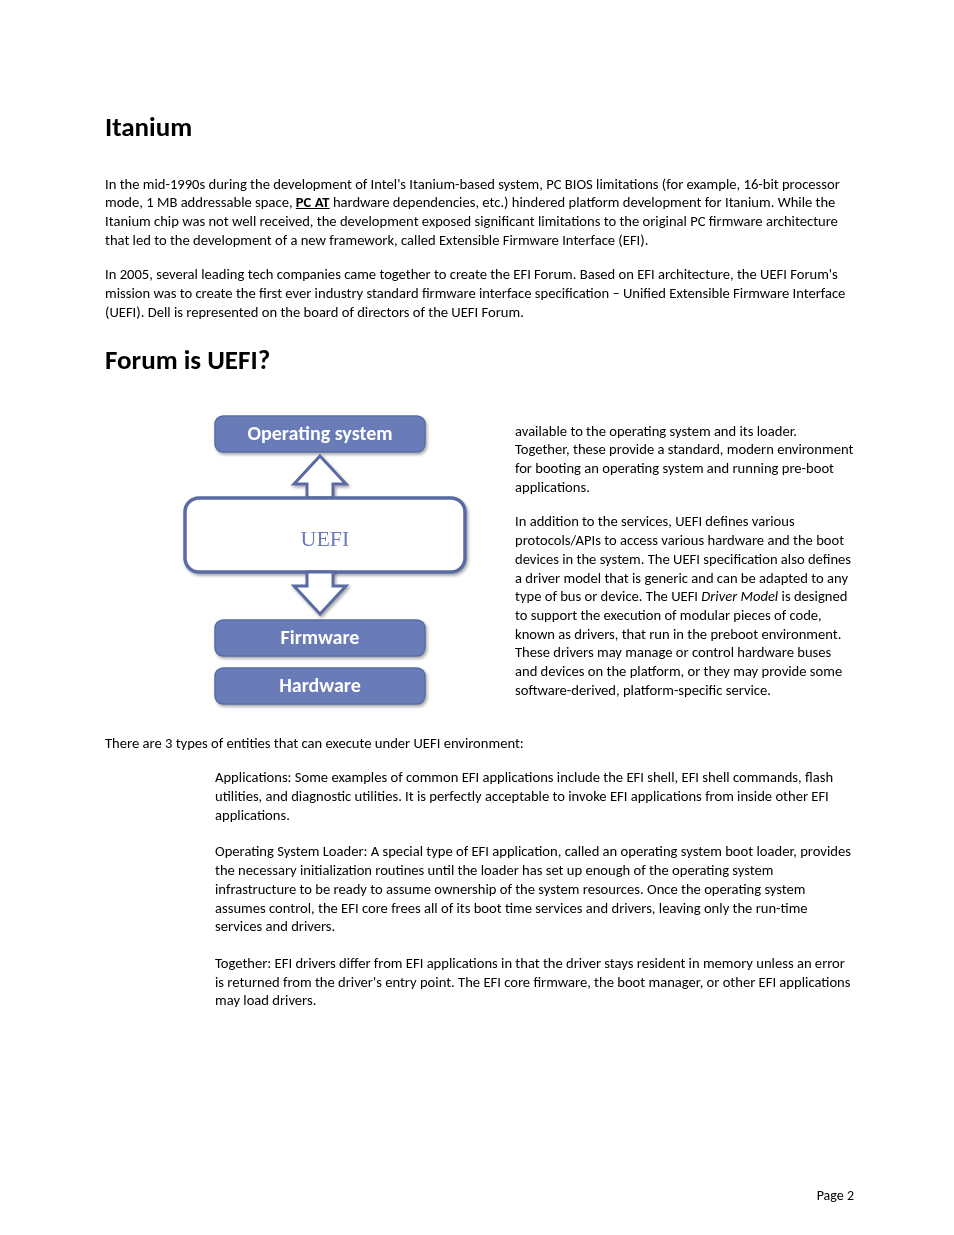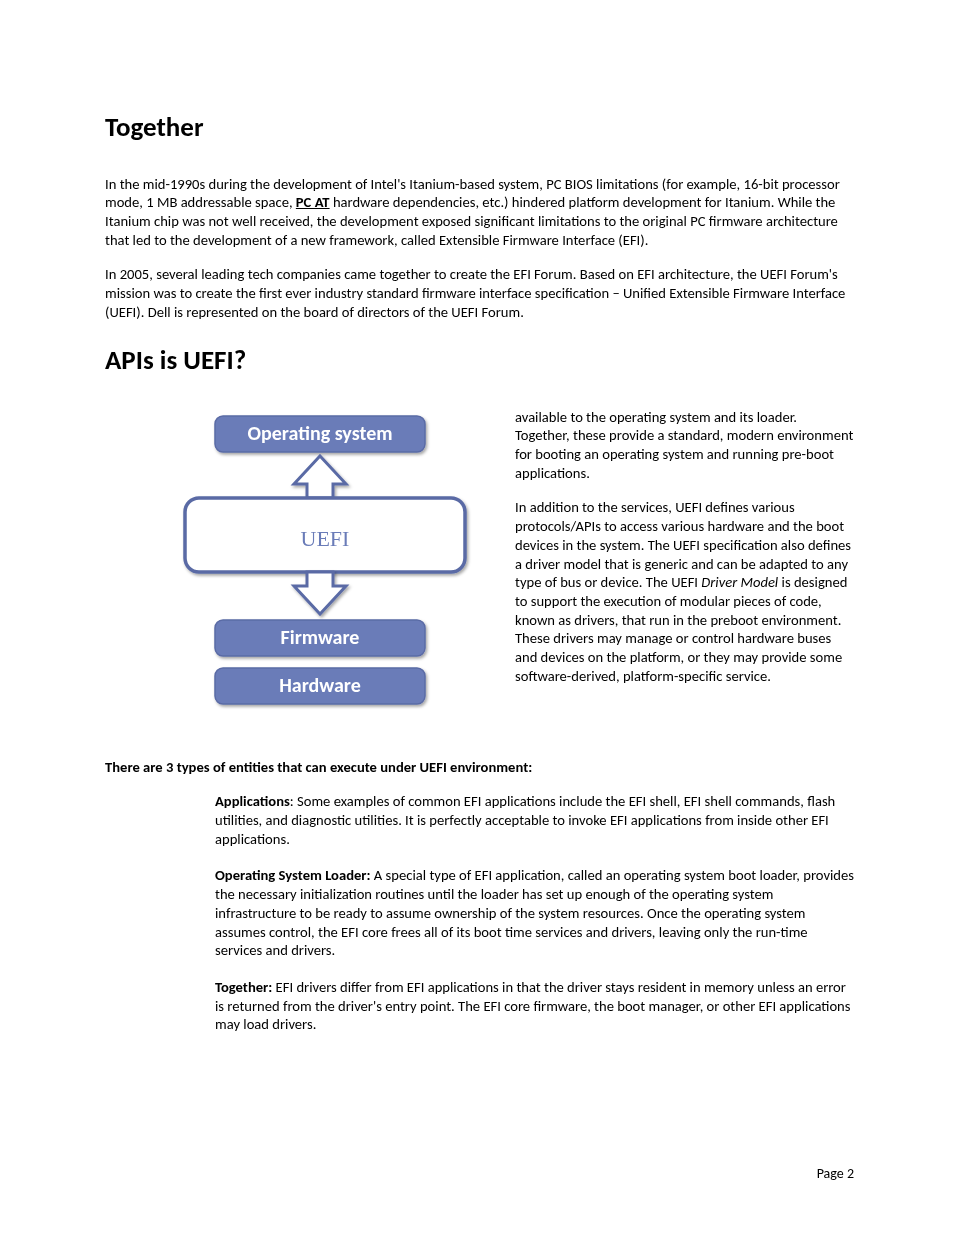--- a/index.html
+++ b/index.html
@@ -19,55 +19,55 @@
     line-height: 1.28;
   }
   h2 {
     font-size: 27px;
     font-weight: 700;
     margin: 0 0 30px 0;
   }
   p { margin: 0 0 16px 0; }
   .underline { text-decoration: underline; font-weight: bold; }
   .italic { font-style: italic; margin-top: 32px; }
-  .bold { font-weight: 700; }
+  .bold { font-weight: 400; }
 
   .wrap-block { overflow: hidden; }
 
   .diagram {
     float: left;
     width: 330px;
     margin: 0 30px 10px 50px;
   }
   .diagram svg { display: block; }
 
   .entity-list { padding-left: 110px; }
   .entity-item { margin-bottom: 18px; }
 
   .footer {
     position: absolute;
-    bottom: 52px;
+    bottom: 30px;
     right: 100px;
     font-size: 14px;
   }
 </style>
 </head>
 <body>
 
 <div class="page">
 
-  <h2>Together</h2>
+  <h2>Itanium</h2>
 
   <p>
     <span>In the mid-1990s during the development of Intel's Itanium-based system, PC BIOS limitations (for example, 16-bit processor mode, 1 MB addressable space, </span><span class="underline">PC AT</span><span> hardware dependencies, etc.) hindered platform development for Itanium.  While the Itanium chip was not well received, the development exposed significant limitations to the original PC firmware architecture that led to the development of a new framework, called Extensible Firmware Interface (EFI).</span>
   </p>
 
   <p>In 2005, several leading tech companies came together to create the EFI Forum. Based on EFI architecture, the UEFI Forum's mission was to create the first ever industry standard firmware interface specification – Unified Extensible Firmware Interface (UEFI).  Dell is represented on the board of directors of the UEFI Forum.</p>
 
-  <h2 style="margin-top:22px;">APIs is UEFI?</h2>
+  <h2 style="margin-top:22px;">Forum is UEFI?</h2>
 
   <div class="wrap-block">
 
 
     <div class="diagram">
       <svg viewBox="0 0 330 310" width="330" height="310">
         <defs>
           <filter id="sh" x="-10%" y="-10%" width="130%" height="140%">
             <feDropShadow dx="1.5" dy="2" stdDeviation="1.5" flood-color="#000" flood-opacity="0.35"></feDropShadow>
           </filter>
@@ -88,30 +88,30 @@
         </g>
 
         <rect x="60" y="212" width="210" height="36" rx="8" ry="8" fill="#6a7cb8" stroke="#5a6ba5" stroke-width="1.5" filter="url(#sh)"></rect>
         <text x="165" y="236" text-anchor="middle" font-family="Calibri,Arial" font-size="20" font-weight="600" fill="#fff">Firmware</text>
 
         <rect x="60" y="260" width="210" height="36" rx="8" ry="8" fill="#6a7cb8" stroke="#5a6ba5" stroke-width="1.5" filter="url(#sh)"></rect>
         <text x="165" y="284" text-anchor="middle" font-family="Calibri,Arial" font-size="20" font-weight="600" fill="#fff">Hardware</text>
       </svg>
     </div>
 
-    <p style="margin-top:0;">
+    <p style="margin-top:14px;">
       <span>available to the operating system and its loader. Together, these provide a standard, modern environment for booting an operating system and running pre-boot applications.</span>
     </p>
 
     <p>
       <span>In addition to the services, UEFI defines various protocols/APIs to access various hardware and the boot devices in the system. The UEFI specification also defines a driver model that is generic and can be adapted to any type of bus or device.  The UEFI </span><span class="italic">Driver Model</span><span> is designed to support the execution of modular pieces of code, known as drivers, that run in the preboot environment. These drivers may manage or control hardware buses and devices on the platform, or they may provide some software-derived, platform-specific service.</span>
     </p>
   </div>
 
-  <p style="clear:both; margin-top:30px;font-weight:bold;">There are 3 types of entities that can execute under UEFI environment:</p>
+  <p style="clear:both; margin-top:6px;">There are 3 types of entities that can execute under UEFI environment:</p>
 
   <div class="entity-list">
     <div class="entity-item">
       <span class="bold">Applications</span><span>: </span><span>Some examples of common EFI applications include the EFI shell, EFI shell commands, flash utilities, and diagnostic utilities. It is perfectly acceptable to invoke EFI applications from inside other EFI applications.</span>
     </div>
     <div class="entity-item">
       <span class="bold">Operating System Loader:</span><span> </span><span>A special type of EFI application, called an operating system boot loader, provides the necessary initialization routines until the loader has set up enough of the operating system infrastructure to be ready to assume ownership of the system resources. Once the operating system assumes control, the EFI core frees all of its boot time services and drivers, leaving only the run-time services and drivers.</span>
     </div>
     <div class="entity-item">
       <span class="bold">Together:</span><span> </span><span>EFI drivers differ from EFI applications in that the driver stays resident in memory unless an error is returned from the driver's entry point. The EFI core firmware, the boot manager, or other EFI applications may load drivers.</span>

